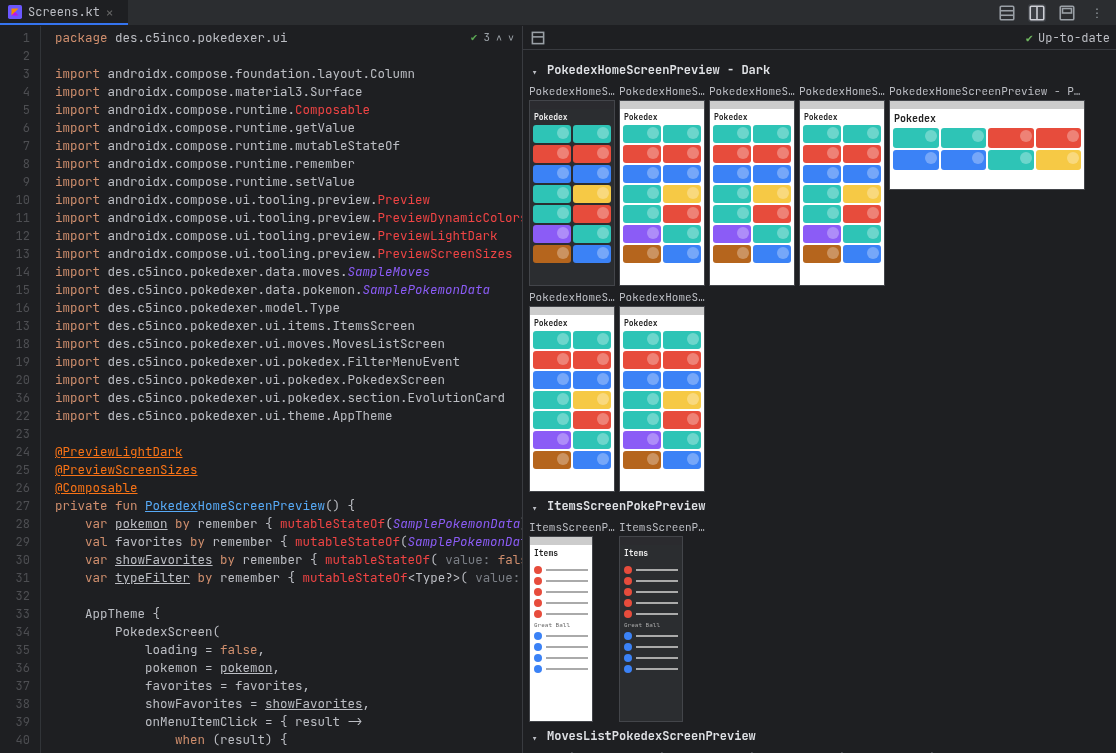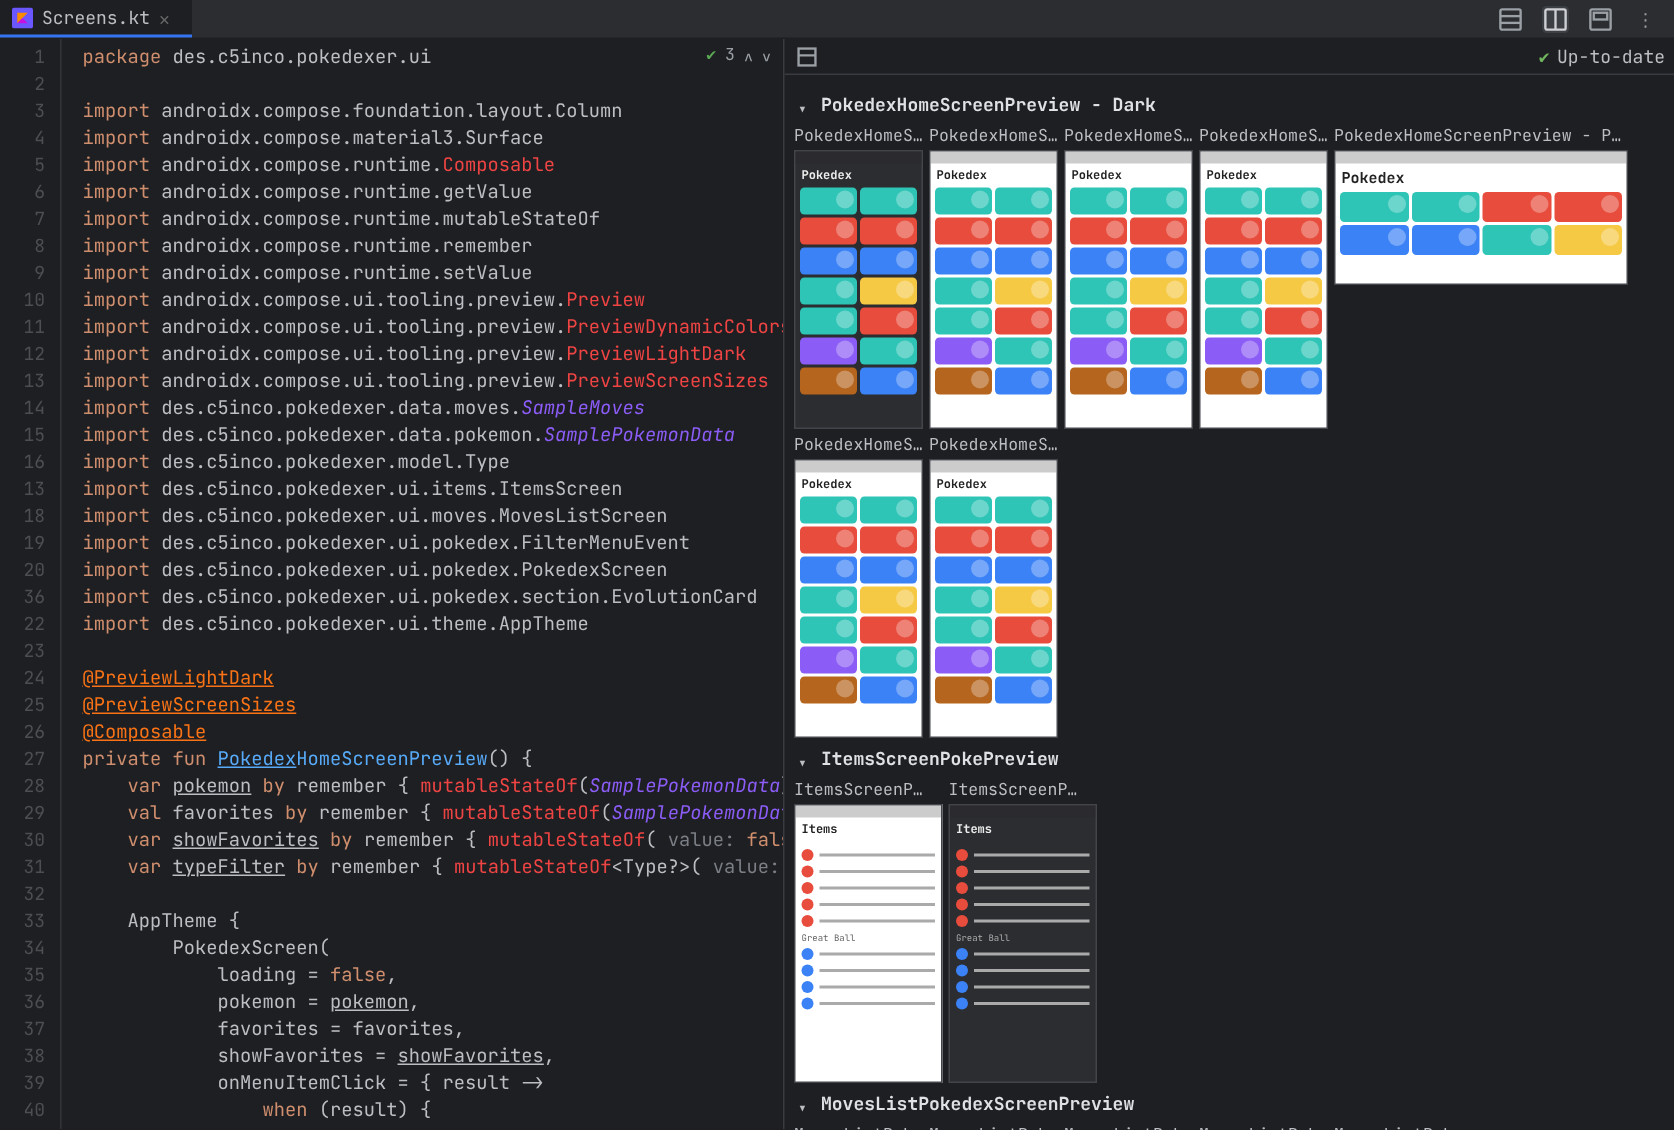--- a/index.html
+++ b/index.html
@@ -175,21 +175,21 @@
       white-space: nowrap;
     }
     .thumb {
       background: #2b2d30;
       border: 1px solid #43454a;
       position: relative;
       overflow: hidden;
     }
     .thumb-phone { width: 86px; height: 186px; }
     .thumb-wide  { width: 196px; height: 90px; }
-    .thumb-items { width: 99px; height: 186px; }
+    .thumb-items { width: 64px; height: 186px; }
     
     .statusbar { height: 8px; background: rgba(0,0,0,0.2);}
     .thumb.dark .statusbar { background: #2b2b2f; }
     .thumb.light { background: #fff; }
     .tt { font-size: 8px; font-weight: 700; color: #222; margin: 3px 4px; }
     .dark .tt { color: #eee; }
     .grid2 {
       display: grid;
       grid-template-columns: 1fr 1fr;
       gap: 2px;

